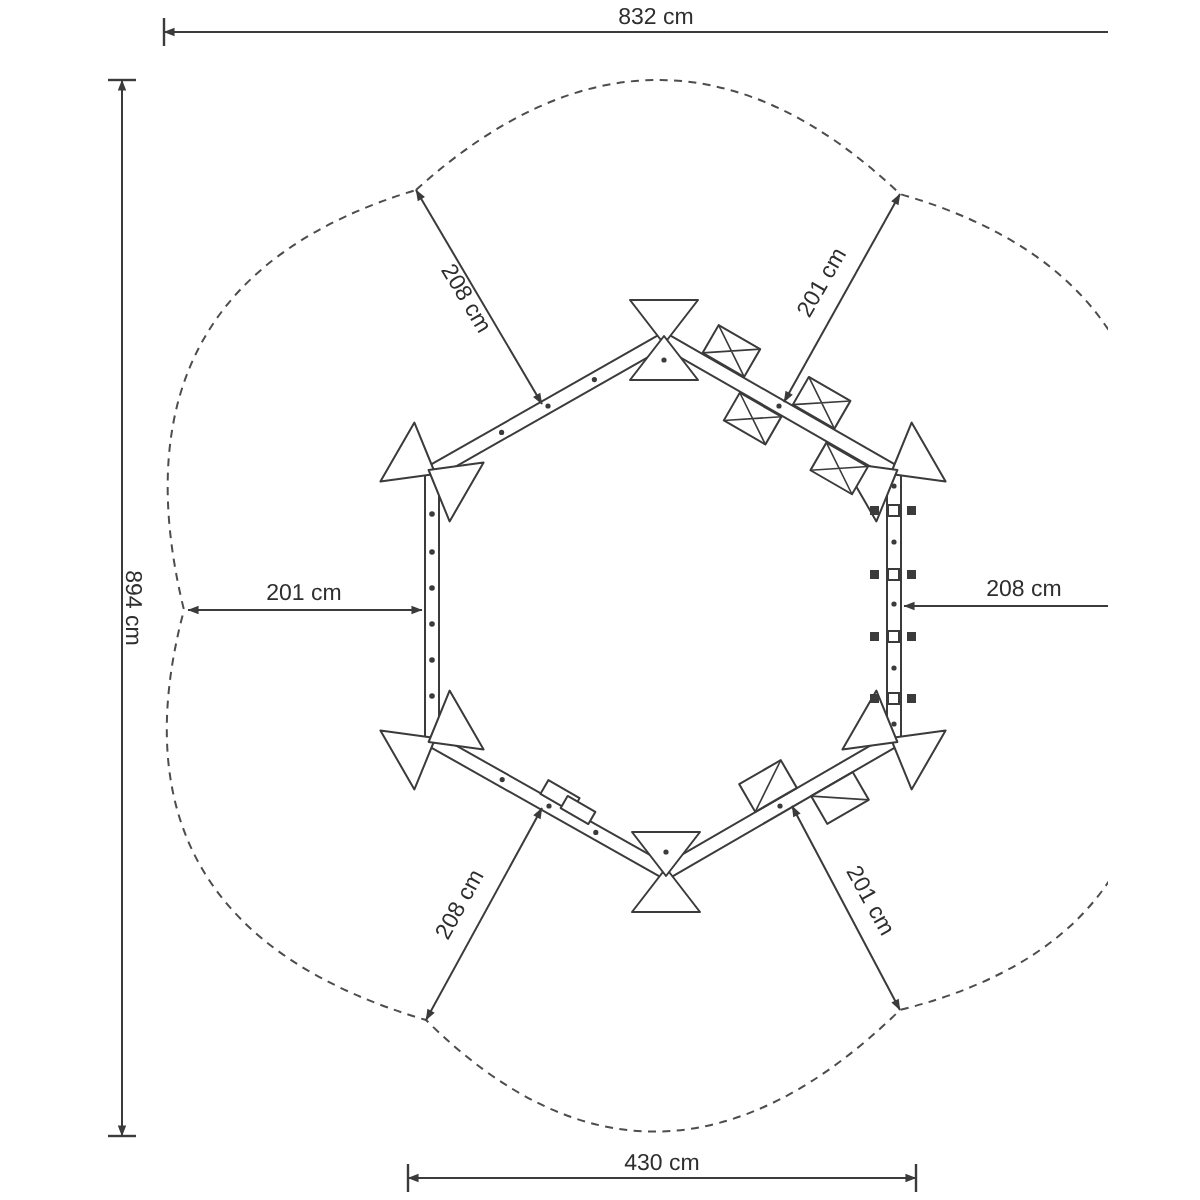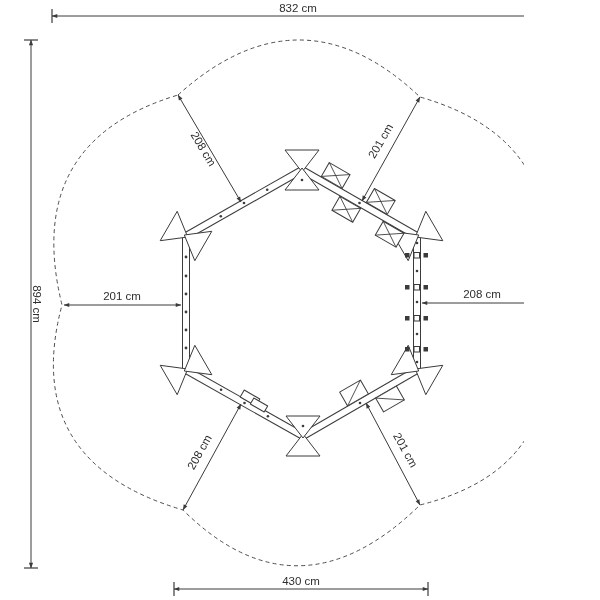--- a/index.html
+++ b/index.html
@@ -1,17 +1,17 @@
 <!DOCTYPE html>
 <html><head>
 <meta charset="utf-8">
 <style>
   html,body{margin:0;padding:0;background:#ffffff;}
   #stage{position:relative;width:524px;height:600px;background:#ffffff;overflow:hidden;
-         font-family:"Liberation Sans",sans-serif;}
+         font-family:"Liberation Sans",sans-serif;padding-left:30px;}
   svg{display:block;}
   .dim-line{stroke:#3b3b3b;stroke-width:1;fill:none;}
   .tick{stroke:#3b3b3b;stroke-width:1.2;}
   .dim-text{font-family:"Liberation Sans",sans-serif;font-size:11.5px;fill:#2e2e2e;}
   .boundary{stroke:#4d4d4d;stroke-width:1;fill:none;stroke-dasharray:4 3.2;}
   .beam-outer{stroke:#3b3b3b;stroke-width:8;fill:none;stroke-linecap:butt;}
   .beam-inner{stroke:#ffffff;stroke-width:6;fill:none;stroke-linecap:butt;}
   .part{fill:#ffffff;stroke:#3b3b3b;stroke-width:1;stroke-linejoin:round;}
   .part-line{stroke:#3b3b3b;stroke-width:0.8;fill:none;}
   .dot{fill:#3b3b3b;}

